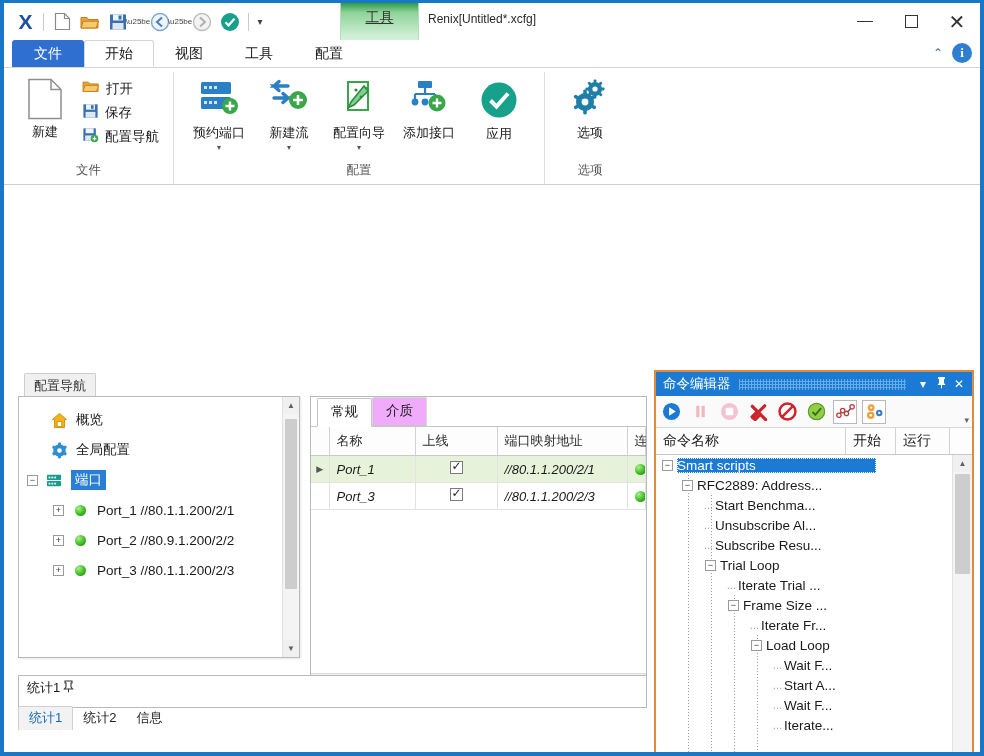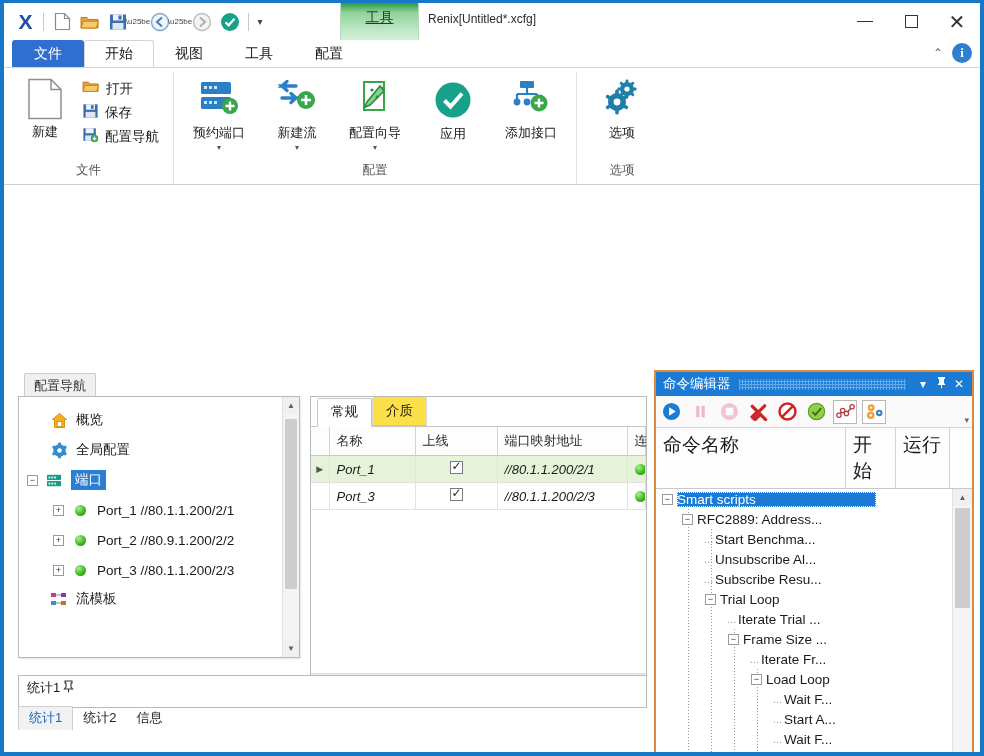--- a/index.html
+++ b/index.html
@@ -142,21 +142,21 @@
 
   
   .port-panel {
     position: absolute; left: 306px; top: 211px; right: 333px; height: 298px;
     background: #fff; border: 1px solid #b9b9b9;
     overflow: hidden;
   }
   .subtabs { display: flex; align-items: flex-end; height: 30px; background: #ffffff; padding-left: 6px; border-bottom: 1px solid #c6c6c6; }
   .subtab { font-size: 13.5px; padding: 4px 13px 5px; cursor: default; border: 1px solid transparent; }
   .subtab.active { background: #fff; border: 1px solid #c6c6c6; border-bottom-color: #fff; margin-bottom: -1px; border-radius: 2px 2px 0 0; }
-  .subtab.inactive { background: #fde047; border: 1px solid #d8d8d8; border-bottom-color: #c6c6c6; border-radius: 2px 2px 0 0; }
+  .subtab.inactive { background: #f0abfc; border: 1px solid #d8d8d8; border-bottom-color: #c6c6c6; border-radius: 2px 2px 0 0; }
 
   table.grid { border-collapse: collapse; width: 100%; font-size: 13px; table-layout: fixed; }
   table.grid th {
     background: #fdfdfd; font-weight: normal; color: #2b2b2b;
     border-right: 1px solid #d3d3d3; border-bottom: 1px solid #c8c8c8;
     padding: 5px 7px; text-align: left; white-space: nowrap;
   }
   table.grid td {
     border-right: 1px solid #e2e2e2; border-bottom: 1px solid #e2e2e2;
     padding: 5px 7px; font-style: italic; white-space: nowrap; overflow: hidden;
@@ -186,21 +186,21 @@
   .cmd-title .dots { flex: 1; height: 11px; margin: 0 8px;
     background-image: repeating-linear-gradient(0deg,#6fb3e8 0 1px, transparent 1px 3px), repeating-linear-gradient(90deg,#6fb3e8 0 1px, transparent 1px 3px);
     background-size: 3px 3px; opacity: .9; }
   .cmd-title .tbtn { width: 18px; text-align: center; font-size: 12px; cursor: default; }
 
   .cmd-toolbar { height: 32px; background: #fafafa; border-bottom: 1px solid #d6d6d6; display: flex; align-items: center; padding: 0 3px; gap: 5px; flex: 0 0 auto; position: relative; }
   .ctb { width: 24px; height: 24px; display: flex; align-items: center; justify-content: center; cursor: default; }
   .ctb.framed { border: 1px solid #b9b9b9; background: #fff; }
   .ctb-more { position: absolute; right: 3px; bottom: 2px; font-size: 9px; color: #666; }
 
-  .cmdgrid-hdr { display: flex; border-bottom: 1px solid #c8c8c8; background: #fdfdfd; font-size: 19px; flex: 0 0 auto; }
+  .cmdgrid-hdr { display: flex; border-bottom: 1px solid #c8c8c8; background: #fdfdfd; font-size: 14px; flex: 0 0 auto; }
   .cmdgrid-hdr > div { padding: 4px 7px; border-right: 1px solid #d3d3d3; }
   .cmdtree { flex: 1; position: relative; overflow: hidden; background: #fff; border-bottom: 1px solid #c8c8c8; }
   .cmdrow { height: 20px; display: flex; align-items: center; white-space: nowrap; font-size: 13.5px; cursor: default; position: relative; }
   .cmdrow .exp {
     width: 11px; height: 11px; border: 1px solid #9a9a9a; background: #fff; color: #333;
     font-size: 9px; line-height: 9px; display: inline-flex; align-items: center; justify-content: center;
     margin-right: 4px; flex: 0 0 auto;
   }
   .cmdrow .dashes { width: 13px; color: #9a9a9a; font-size: 10px; letter-spacing: 0px; flex: 0 0 auto; text-align: center; }
   .cmdrow.sel .clabel { background: #1a7ad4; color: #fff; outline: 1px dotted #fff; outline-offset: -1px; padding-right: 120px; }
@@ -363,21 +363,21 @@
                 </svg>
             </span>
             <span>配置导航</span>
           </div>
         </div>
       </div>
       <div class="rgroup-title">文件</div>
     </div>
 
     <div class="rgroup" style="padding-left:14px;padding-right:14px">
-      <div class="rgroup-body" style="gap:16px">
+      <div class="rgroup-body" style="gap:8px">
         <div class="bigbtn">
           <span>
             <svg width="42" height="40" viewBox="0 0 42 40">
                 <rect x="3" y="4" width="30" height="12" rx="1.5" fill="#2b7fc4"></rect>
                 <rect x="3" y="19" width="30" height="12" rx="1.5" fill="#2b7fc4"></rect>
                 <rect x="6" y="8" width="3" height="3" fill="#cfe5f5"></rect>
                 <rect x="11" y="8" width="3" height="3" fill="#cfe5f5"></rect>
                 <rect x="16" y="8" width="3" height="3" fill="#cfe5f5"></rect>
                 <rect x="6" y="23" width="3" height="3" fill="#cfe5f5"></rect>
                 <rect x="11" y="23" width="3" height="3" fill="#cfe5f5"></rect>
@@ -408,40 +408,40 @@
                 <path d="M30 4v6h-6" fill="#dff3e2" stroke="#3aa64a" stroke-width="2"></path>
                 <path d="M26 8L13 24l-2.5 5.5 5.5-2.5L30 13z" fill="#7fd38e" stroke="#2e8b40" stroke-width="1.6"></path>
                 <circle cx="18" cy="12" r="1.6" fill="#2e8b40"></circle>
                 <circle cx="23" cy="19" r="1.4" fill="#2e8b40"></circle>
               </svg>
           </span>
           <span class="lbl">配置向导</span>
           <span class="sub-caret">▾</span>
         </div>
         <div class="bigbtn">
-          <span style="display:block;padding-top:3px">
-            <svg width="38" height="38" viewBox="0 0 38 38">
-                <circle cx="19" cy="19" r="17.5" fill="#17a08a"></circle>
-                <path d="M10.5 19.5l6 6 11.5-13" fill="none" stroke="#fff" stroke-width="4"></path>
-              </svg>
-          </span>
-          <span class="lbl">应用</span>
-        </div>
-        <div class="bigbtn">
           <span>
             <svg width="42" height="40" viewBox="0 0 42 40">
                 <rect x="10" y="3" width="14" height="7" rx="1" fill="#2b7fc4"></rect>
                 <path d="M17 10v6M7 16h20M7 16v5M27 16v5" fill="none" stroke="#2b7fc4" stroke-width="2.2"></path>
                 <circle cx="7" cy="24" r="3.4" fill="#2b7fc4"></circle>
                 <circle cx="17" cy="24" r="3.4" fill="#2b7fc4"></circle>
                 <circle cx="29" cy="25" r="8.5" fill="#3aa64a"></circle>
                 <path d="M29 20.5v9M24.5 25h9" stroke="#fff" stroke-width="2.4"></path>
               </svg>
           </span>
           <span class="lbl">添加接口</span>
+        </div>
+        <div class="bigbtn">
+          <span style="display:block;padding-top:3px">
+            <svg width="38" height="38" viewBox="0 0 38 38">
+                <circle cx="19" cy="19" r="17.5" fill="#17a08a"></circle>
+                <path d="M10.5 19.5l6 6 11.5-13" fill="none" stroke="#fff" stroke-width="4"></path>
+              </svg>
+          </span>
+          <span class="lbl">应用</span>
         </div>
       </div>
       <div class="rgroup-title">配置</div>
     </div>
 
     <div class="rgroup" style="padding-left:14px;padding-right:20px">
       <div class="rgroup-body">
         <div class="bigbtn">
           <span>
             <svg width="42" height="40" viewBox="0 0 42 40">
@@ -526,32 +526,20 @@
               <span class="dot-green"></span>
             </span>
           <span class="tlabel">Port_2 //80.9.1.200/2/2</span>
         </div>
         <div class="tnode" style="padding-left:26px">
           <span class="exp">+</span>
           <span class="tico">
               <span class="dot-green"></span>
             </span>
           <span class="tlabel">Port_3 //80.1.1.200/2/3</span>
-        </div>
-        <div class="tnode" style="padding-left:22px;height:28px">
-          <span class="tico">
-            <svg width="18" height="15" viewBox="0 0 18 15">
-                <rect x="1" y="1" width="5" height="4" fill="#c23b8f"></rect>
-                <rect x="11" y="1" width="5" height="4" fill="#7a3bc2"></rect>
-                <rect x="1" y="9" width="5" height="4" fill="#3b8fc2"></rect>
-                <rect x="11" y="9" width="5" height="4" fill="#c2713b"></rect>
-                <path d="M6 3h5M6 11h5" stroke="#888" stroke-width="1.2"></path>
-              </svg>
-          </span>
-          <span class="tlabel">流模板</span>
         </div>
       </div>
       <div class="vscroll">
         <div class="arrow">▲</div>
         <div class="thumb" style="top:22px;height:170px"></div>
         <div class="arrow bot">▼</div>
       </div>
     </div>
 
     <div class="port-panel">

